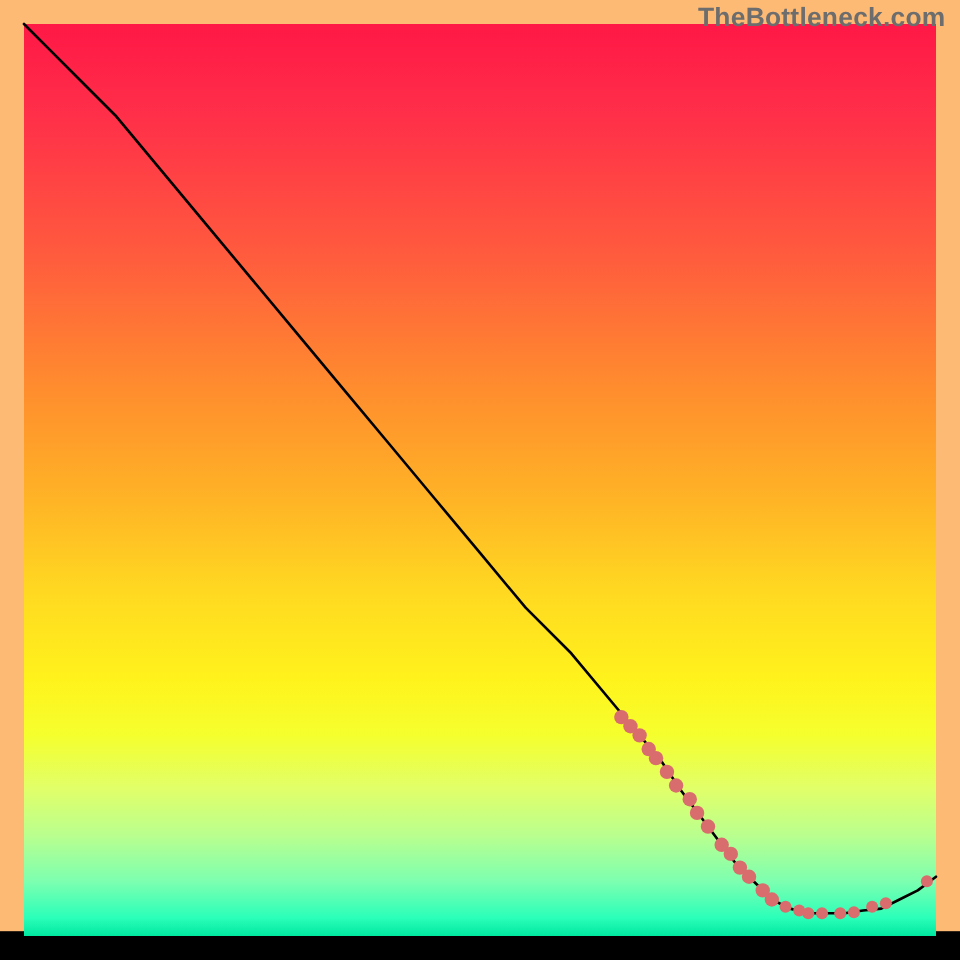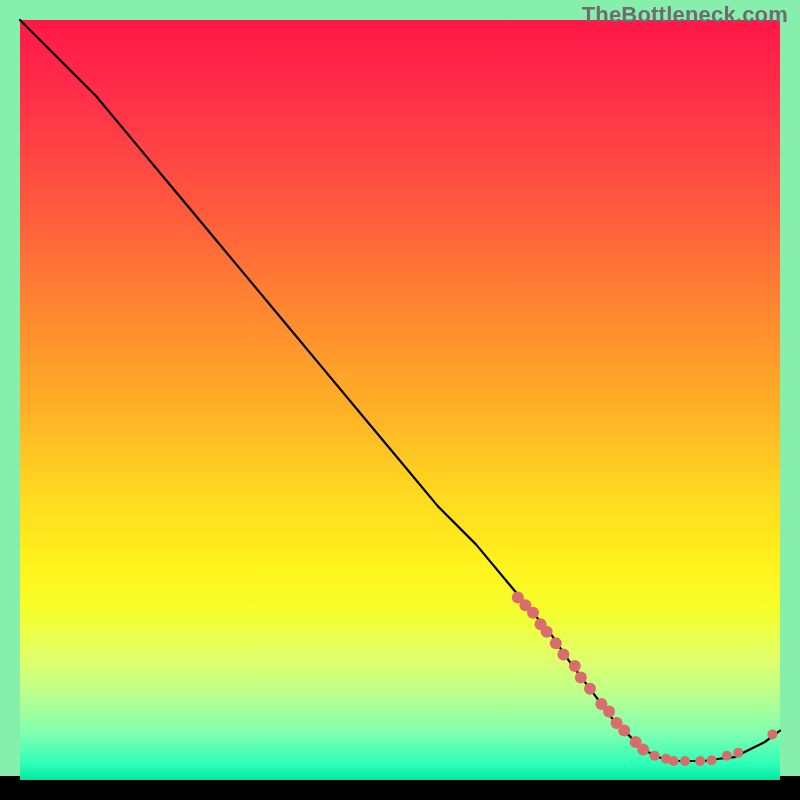--- a/index.html
+++ b/index.html
@@ -8,21 +8,21 @@
     width: 800px;
     height: 800px;
     background: #000;
     overflow: hidden;
     font-family: Arial, Helvetica, sans-serif;
   }
   .frame {
     position: relative;
     width: 800px;
     height: 776px;
-    background: #86efac;
+    background: #fdba74;
   }
   .watermark {
     position: absolute;
     top: 2px;
     right: 12px;
     color: #6d6d6d;
     font-size: 22px;
     font-weight: 600;
     letter-spacing: 0.2px;
     z-index: 5;

